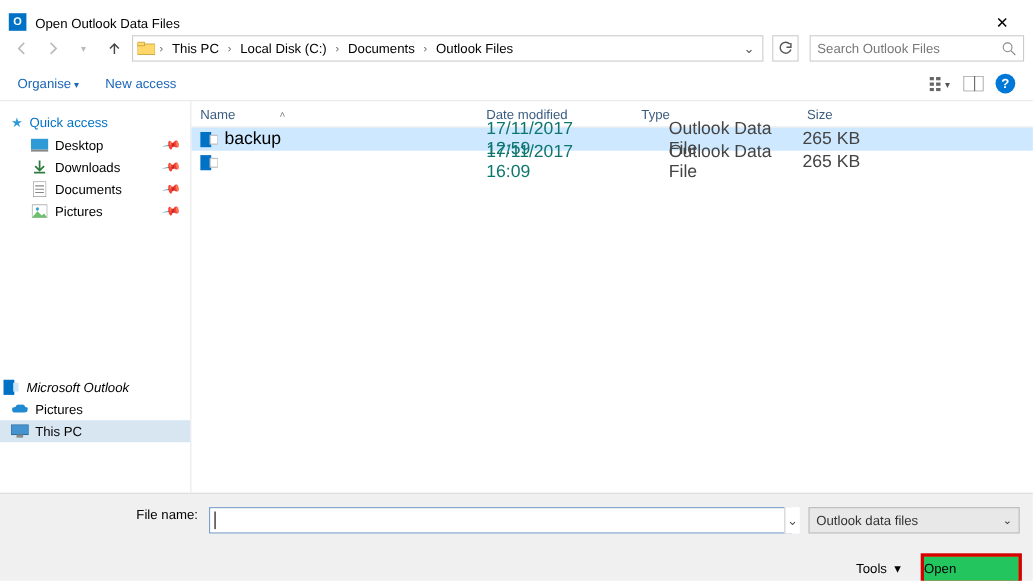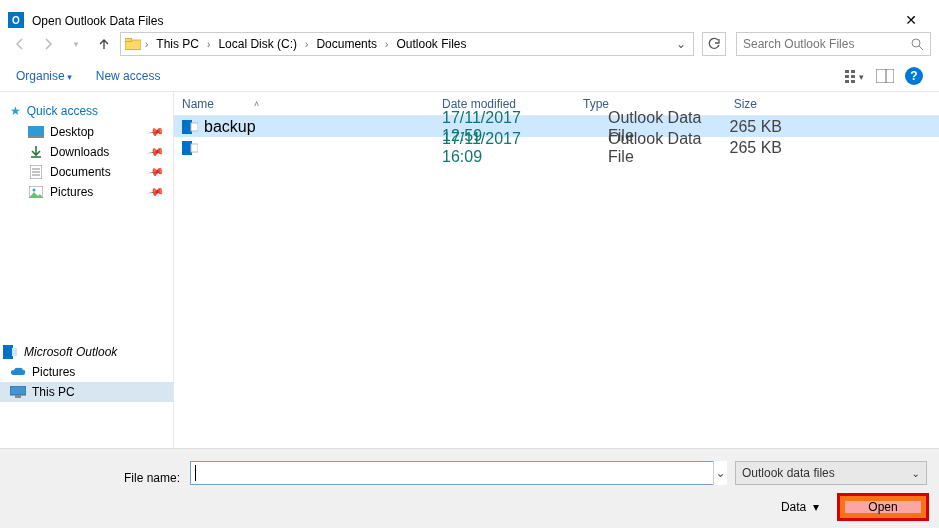--- a/index.html
+++ b/index.html
@@ -56,29 +56,29 @@
   .row { display:flex; height:21px; align-items:center; font-size:16px; }
   .row.sel { background:#cde8ff;}
   .cell { padding:0 8px;}
   .cell.name { width:260px; display:flex; align-items:center; gap:6px;}
   .cell.date { width:130px; color:#0f766e;}
   .cell.type { width:120px; color:#444;margin-left:36px;}
   .cell.size { width:70px; text-align:right; color:#444;}
 
   
   .bottom { background:#f0f0f0; border-top:1px solid #ddd; padding:12px 12px 10px 12px;}
-  .fnrow { display:flex; align-items:flex-end; gap:8px; margin-bottom:10px;}
+  .fnrow { display:flex; align-items:flex-start; gap:8px; margin-bottom:20px;}
   .fnlabel { width:170px; text-align:right; padding-right:2px;}
   .fninput { flex:1; height:24px; border:1px solid #7a9ec6; background:#fff; padding:0 6px; position:relative;}
   .fninput::after{ content:""; position:absolute; left:4px; top:3px; bottom:3px; width:1px; background:#000;}
   .fndrop { width:14px; height:24px; border-left:1px solid #ccc; margin-left:-15px; display:flex; align-items:center; justify-content:center; color:#555; z-index:1; background:#fff;}
   .filterdrop { width:192px; height:24px; background:#e8e8e8; border:1px solid #bbb; display:flex; align-items:center; padding:0 6px; justify-content:space-between; color:#333;}
   .btnrow { display:flex; justify-content:flex-end; align-items:center; gap:12px;}
   .tools { margin-right:8px;}
-  .btn { width:88px; height:24px; border:6px solid #f97316; background:#fca5a5; display:flex; align-items:center; justify-content:center;}
+  .btn { width:88px; height:24px; border:1px solid #f97316; background:#22c55e; display:flex; align-items:center; justify-content:flex-start;}
   .btn.hl { outline:3px solid #d60000; outline-offset:-1px;}
 
   svg { display:block; }
 </style>
 </head>
 <body>
 
 <div class="titlebar">
   <div class="appicon"></div>
   <div class="title">Open Outlook Data Files</div>
@@ -290,18 +290,18 @@
   <div class="fnrow">
     <div class="fnlabel">File name:</div>
     <div class="fninput" title=""></div>
     <div class="fndrop">⌄</div>
     <div class="filterdrop">
       <span>Outlook data files</span>
       <span style="font-size:10px;">⌄</span>
     </div>
   </div>
   <div class="btnrow">
-    <span class="tools"><span>Data</span>&nbsp;&nbsp;▾</span>
+    <span class="tools"><span>Tools</span>&nbsp;&nbsp;▾</span>
     <div class="btn hl">
       <span>Open</span>
     </div>
   </div>
 </div>
 
 </body></html>

